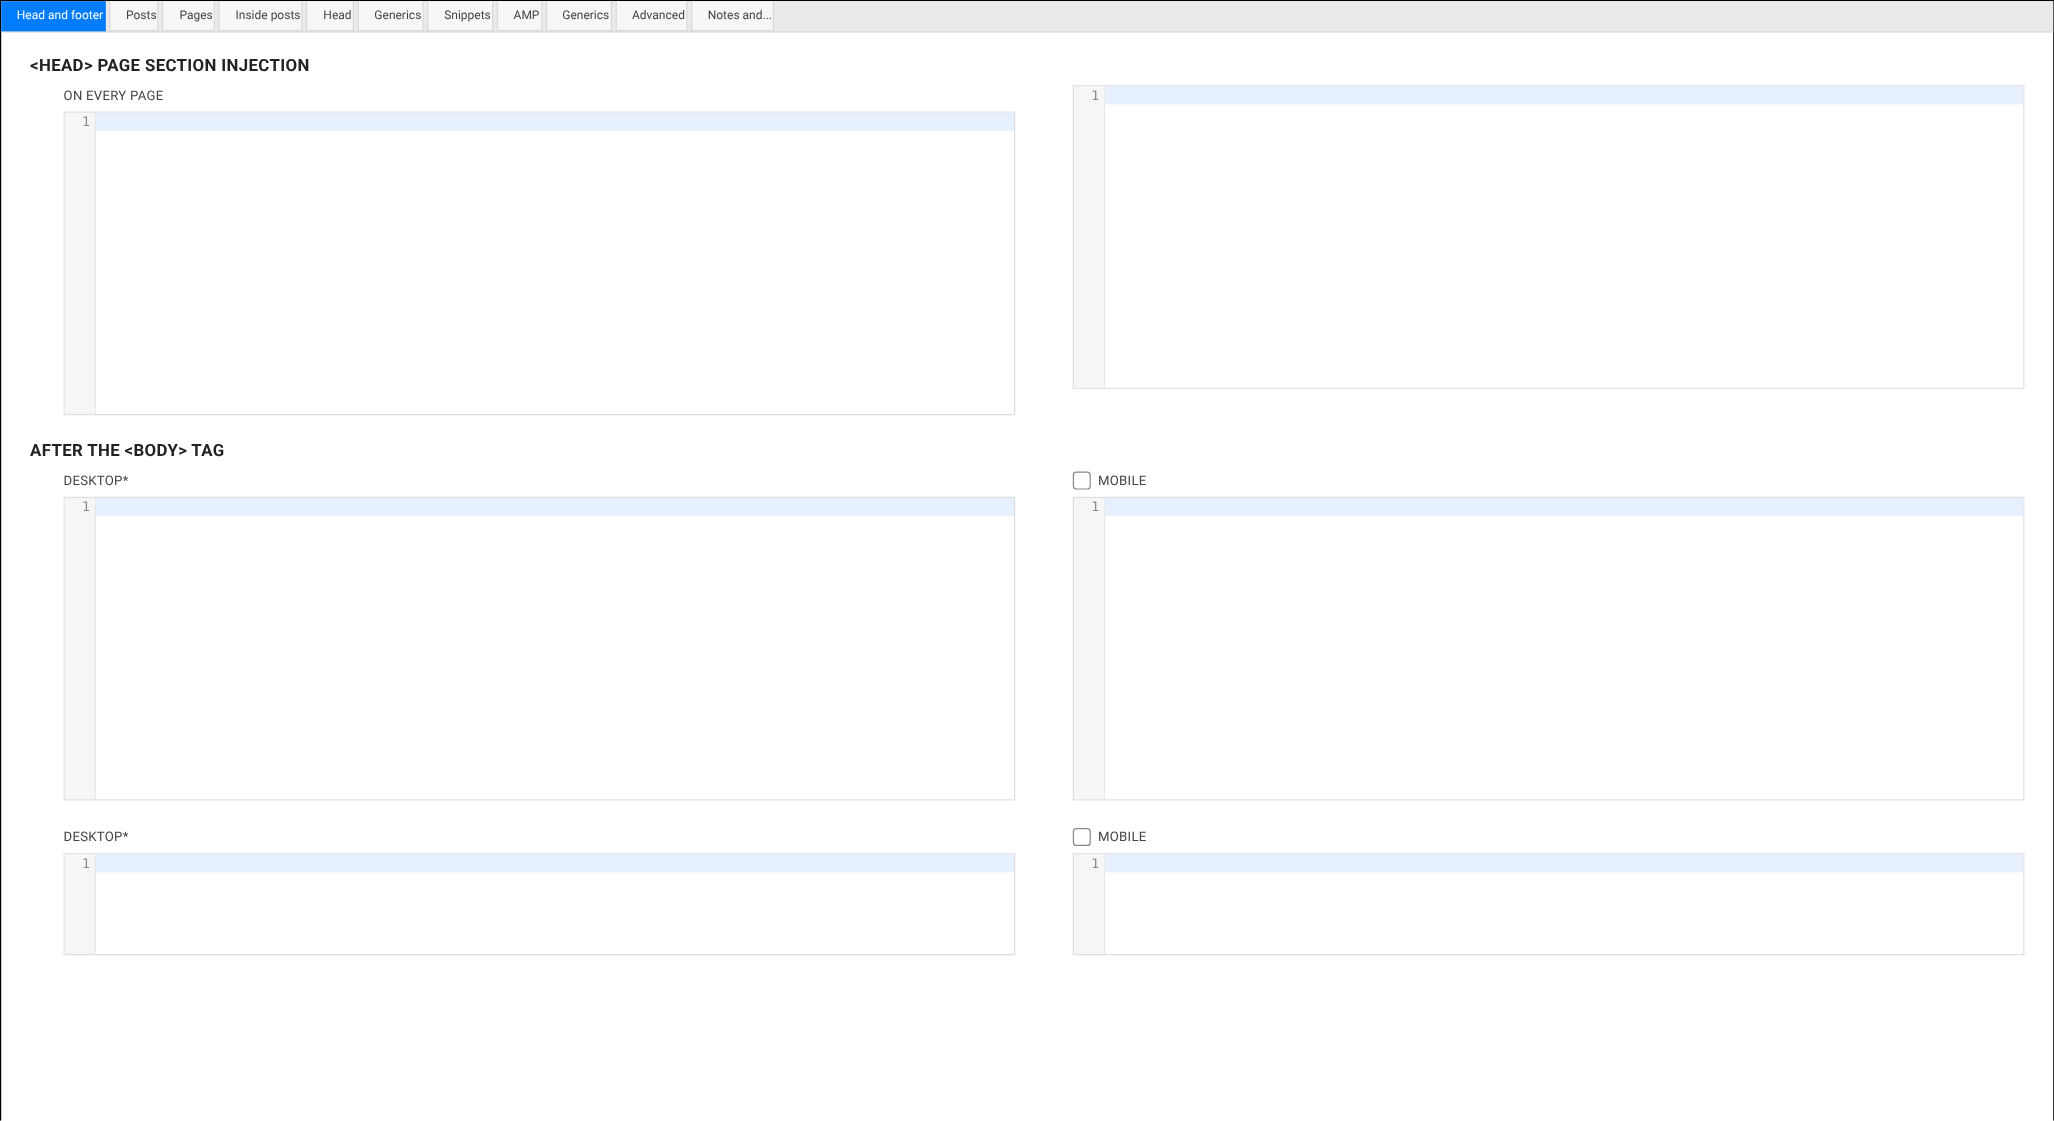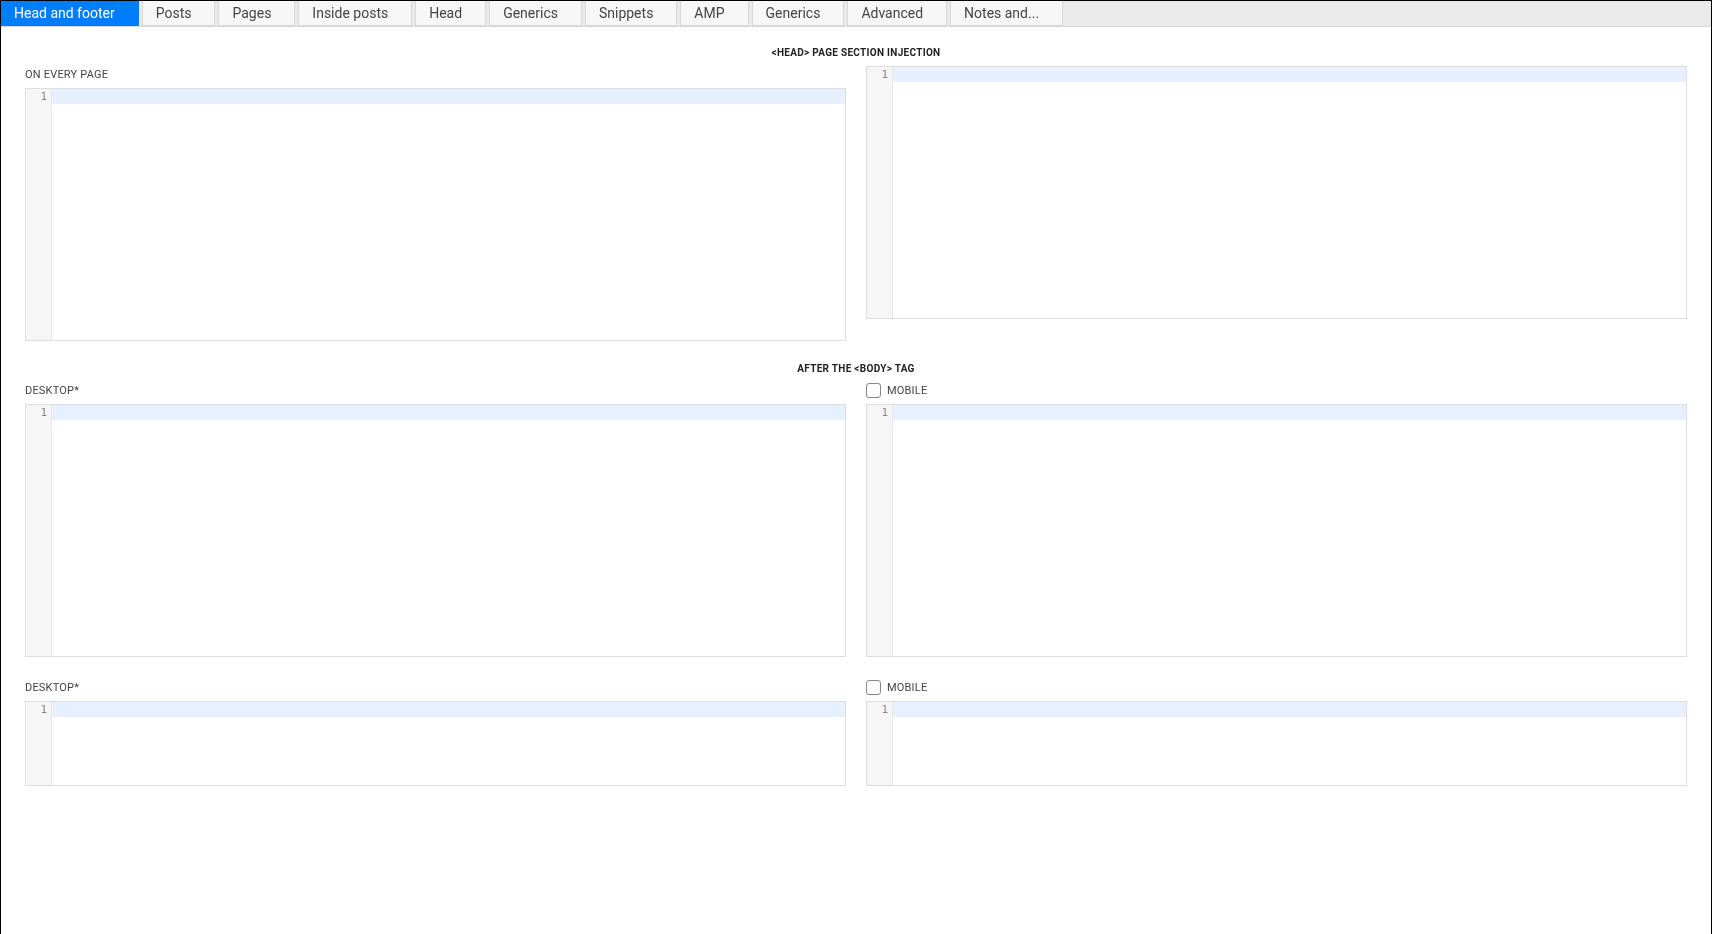--- a/index.html
+++ b/index.html
@@ -23,53 +23,53 @@
     align-items: flex-start;
     padding: 0;
     margin: 0 -14px;
     height: 26px;
   }
   .tab {
     background: #f7f7f7;
     border: 1px solid #d8d8d8;
     border-top: none;
     color: #444;
-    font-size: 14px;
-    padding: 5px 23px 5px 13px;
+    font-size: 10px;
+    padding: 5px 1px 5px 13px;
     margin-right: 3px;
     cursor: pointer;
     height: 25px;
     line-height: 15px;
     white-space: nowrap;
   }
   .tab:first-child { margin-left: 0; border-left: none; }
   .tab.active {
     background: #007cff;
     color: #fff;
     border-color: #007cff;
   }
   .content {
     padding: 20px 10px 0 10px;
   }
   h2.section-title {
-    font-size: 10px;
+    font-size: 14px;
     font-weight: 700;
     letter-spacing: 0.3px;
     margin-bottom: 8px;
     text-transform: uppercase;
-    text-align: center;
   }
   .row {
     display: flex;
     gap: 20px;
     margin-bottom: 22px;
   }
   .col {
     flex: 1;
     min-width: 0;
+    margin-left: 28px;
   }
   .field-label {
     font-size: 11px;
     color: #444;
     letter-spacing: 0.2px;
     margin-bottom: 6px;
     display: flex;
     align-items: center;
     gap: 4px;
     text-transform: uppercase;

